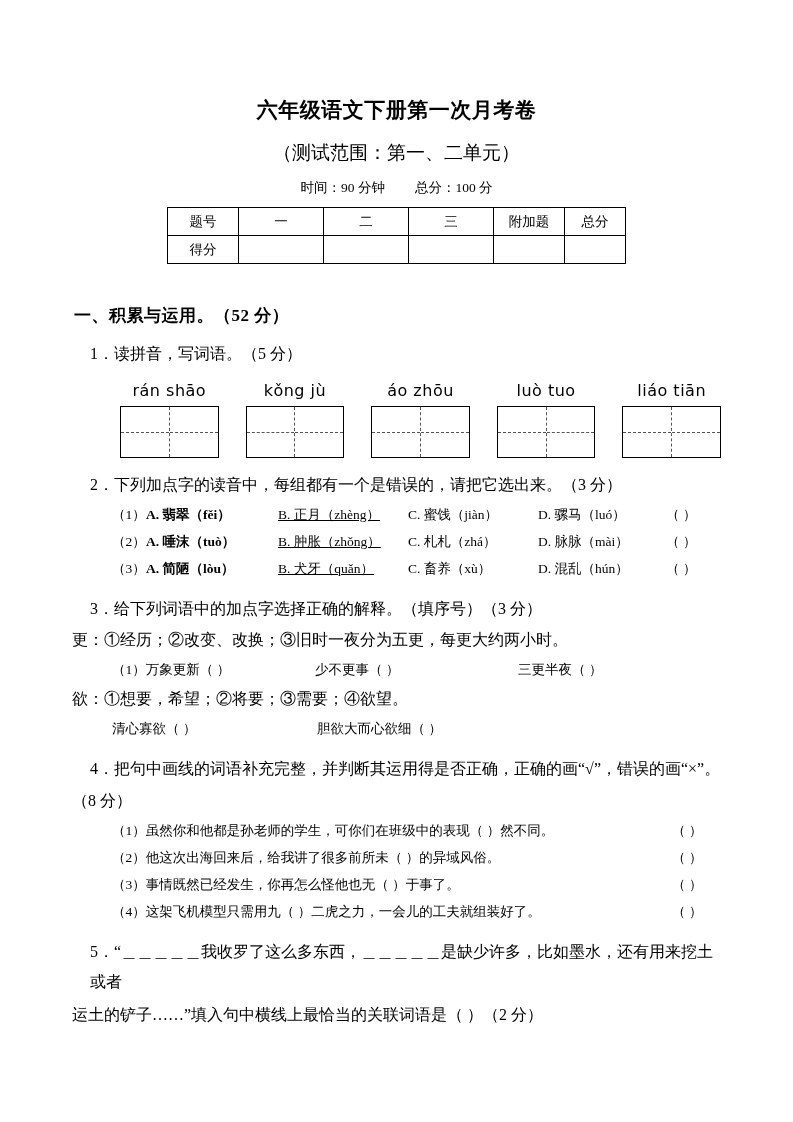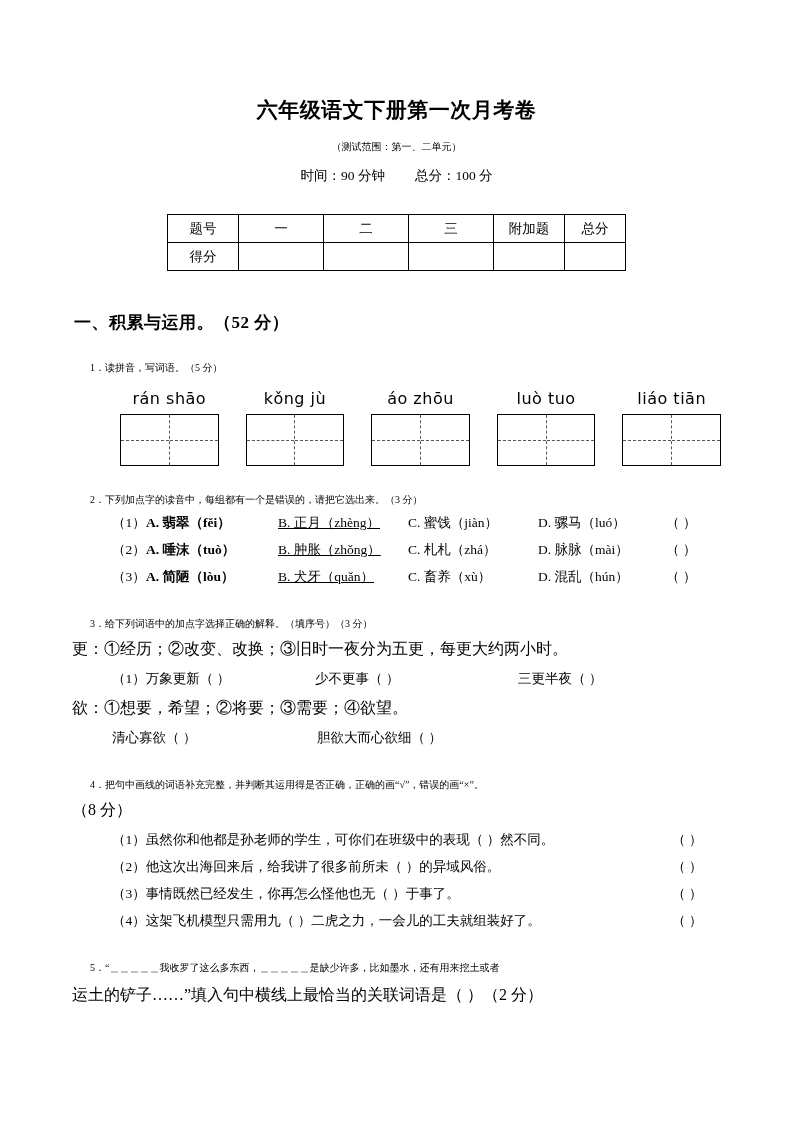--- a/index.html
+++ b/index.html
@@ -24,39 +24,38 @@
   }
   .doc-title {
     text-align: center;
     font-size: 21px;
     font-weight: bold;
     margin-top: 96px;
     letter-spacing: 0.5px;
   }
   .doc-subtitle {
     text-align: center;
-    font-size: 10px;
+    font-size: 19px;
     margin-top: 16px;
   }
   .doc-info {
     text-align: center;
     font-size: 13.5px;
     margin-top: 13px;
   }
   .doc-info .gap { display:inline-block; width: 30px; }
 
   .score-table-wrap {
     display: flex;
     justify-content: center;
     margin-top: 10px;
   }
   table.score-table {
     border-collapse: collapse;
     font-size: 13.5px;
-    margin-top: 19px;
   }
   table.score-table td {
     border: 1px solid #000;
     height: 27px;
     text-align: center;
     vertical-align: middle;
     padding: 0 4px;
   }
   table.score-table td.label { width: 62px; }
   table.score-table td.c1 { width: 76px; }
@@ -67,23 +66,23 @@
 
   .section-title {
     font-size: 17px;
     font-weight: bold;
     margin-top: 40px;
     margin-left: 2px;
     letter-spacing: 0.5px;
   }
 
   .q {
-    font-size: 10px;
+    font-size: 16px;
     line-height: 1.9;
-    margin-top: 24px;
+    margin-top: 12px;
   }
   .q.indent-num { margin-left: 18px; }
   .sub {
     font-size: 16px;
     line-height: 2.0;
   }
 
   
   .pinyin-row {
     display: flex;

